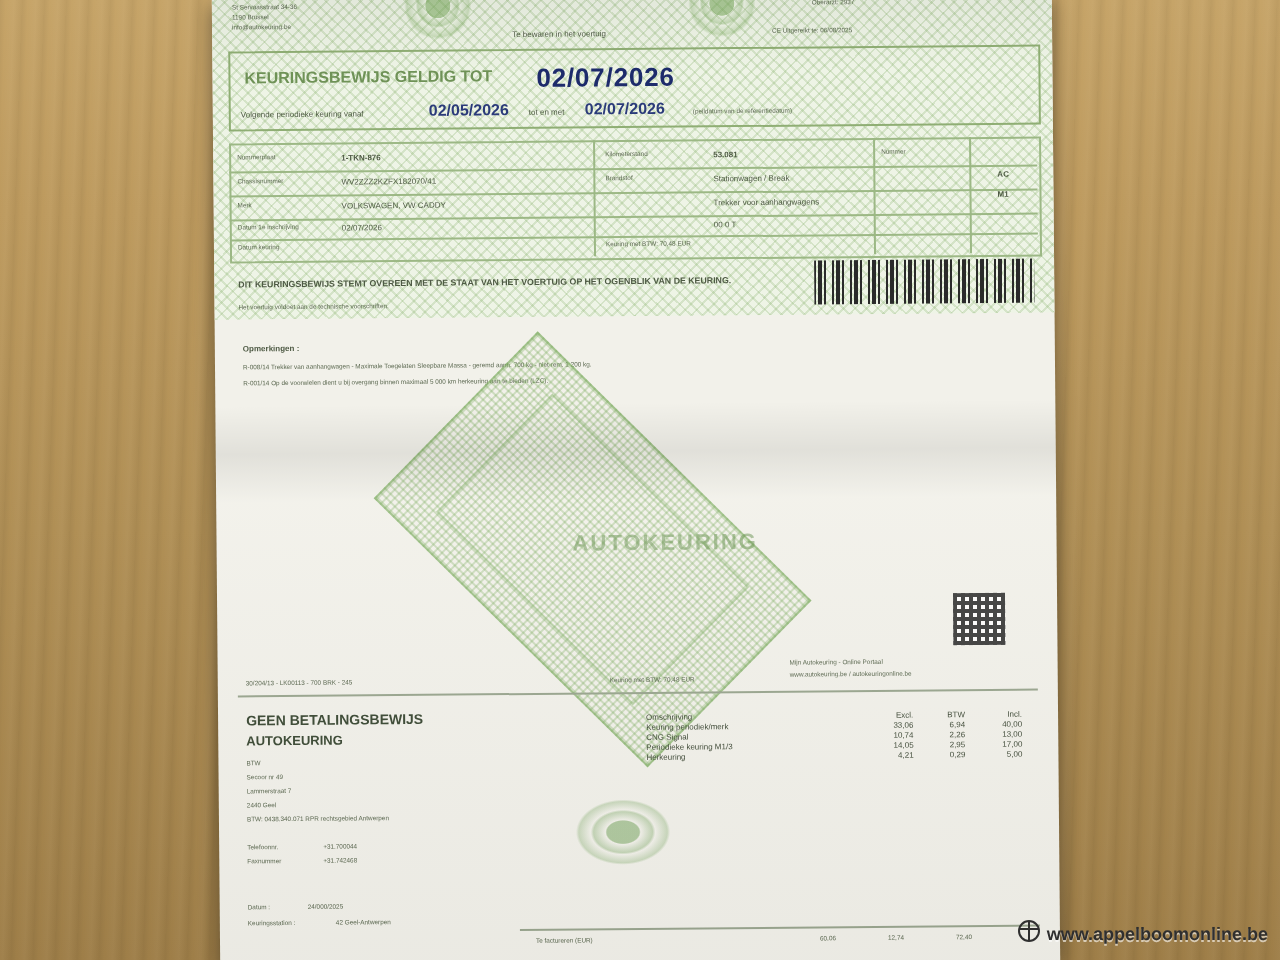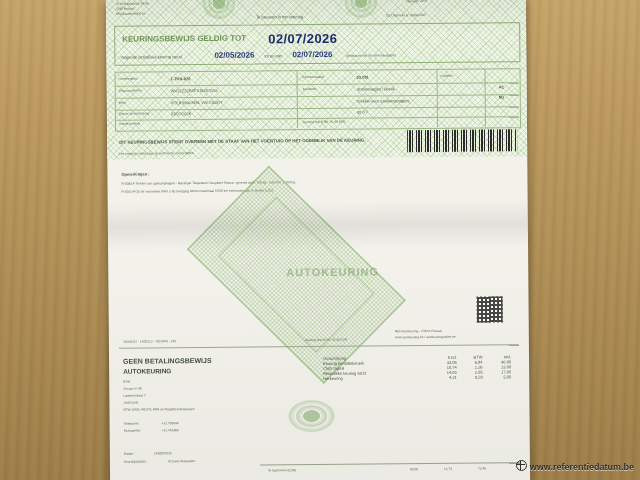--- a/index.html
+++ b/index.html
@@ -244,14 +244,14 @@
 
   <div class="bot-rule" style="left:150px;top:466px;width:260px;"></div>
   <div class="t micro" style="left:158px;top:470px;">Te factureren (EUR)</div>
   <div class="t micro" style="left:300px;top:470px;">60,06</div>
   <div class="t micro" style="left:334px;top:470px;">12,74</div>
   <div class="t micro" style="left:368px;top:470px;">72,40</div>
 
 </div>
 
 <div class="wm-url">
-  <span class="globe"></span><span>www.referentiedatum.be</span>
+  <span class="globe"></span><span>www.appelboomonline.be</span>
 </div>
 
 </body></html>

